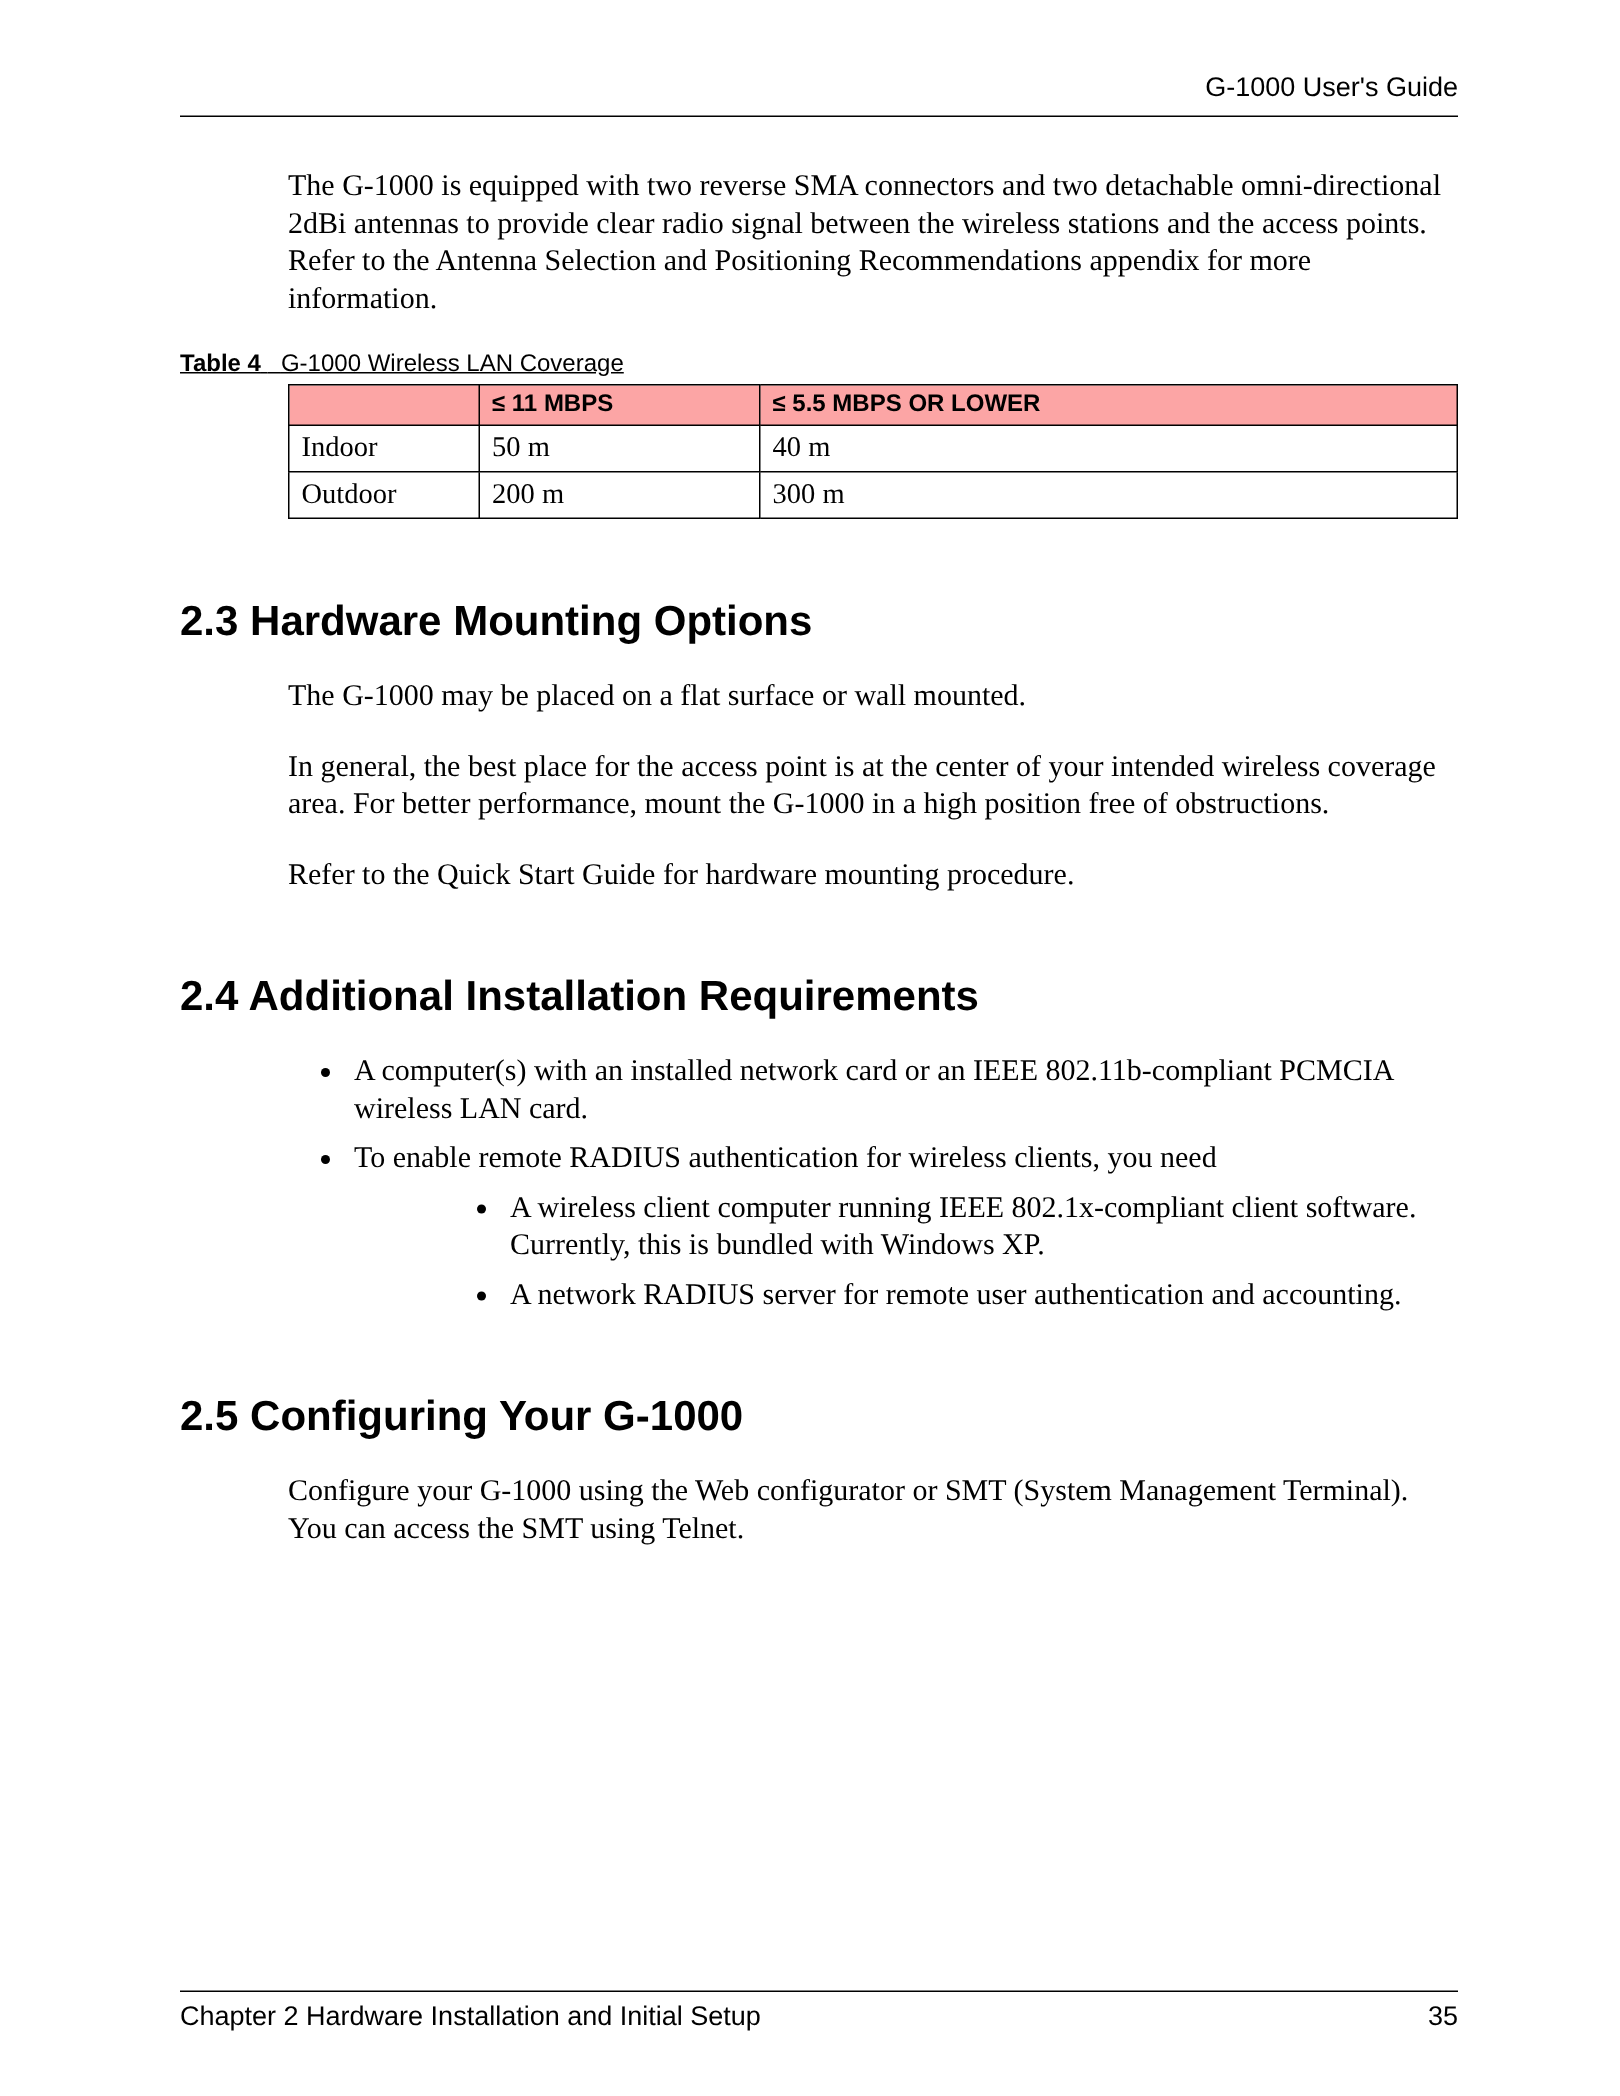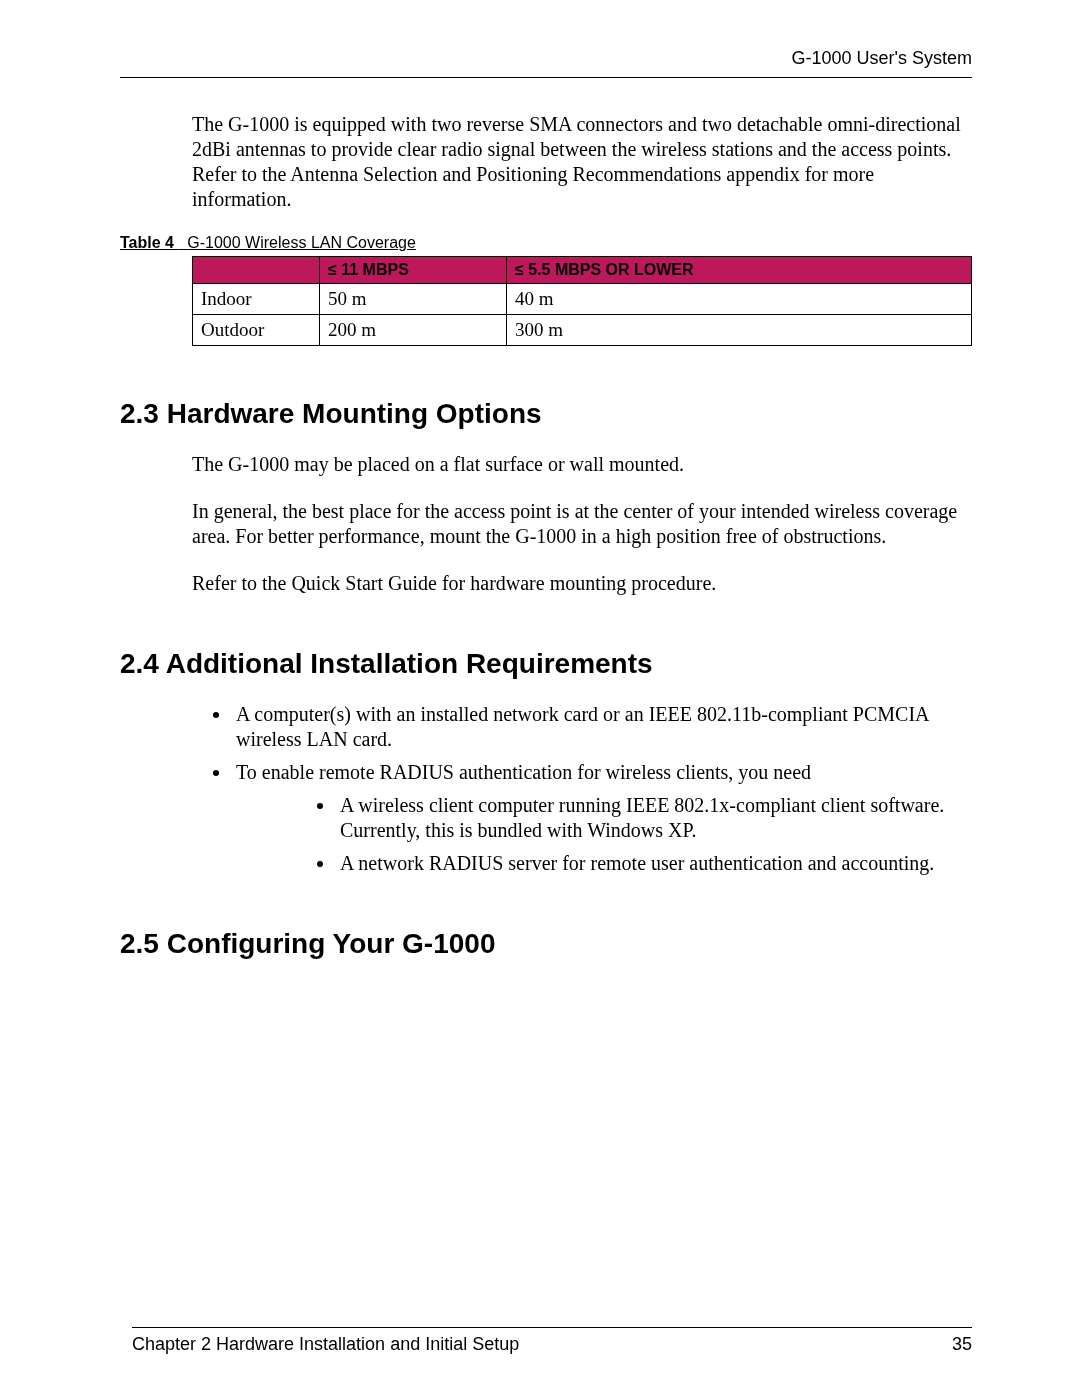--- a/index.html
+++ b/index.html
@@ -65,21 +65,21 @@
     width: calc(100% - 72px);
     font-size: 19px;
   }
   table.coverage th, table.coverage td {
     border: 1px solid #000;
     padding: 4px 8px;
     text-align: left;
     vertical-align: middle;
   }
   table.coverage th {
-    background: #be185d;
+    background: #fca5a5;
     font-family: Arial, Helvetica, sans-serif;
     font-weight: bold;
     font-size: 16px;
     text-transform: uppercase;
   }
   table.coverage td:first-child { width: 110px; }
   table.coverage td:nth-child(2), table.coverage th:nth-child(2) { width: 170px; }
 
   ul.outer {
     margin: 0 0 0 92px;
@@ -97,42 +97,42 @@
     padding: 0;
   }
   ul.inner > li {
     list-style: disc;
     margin: 0 0 8px 20px;
     padding-left: 4px;
   }
 
   .footer {
     position: absolute;
-    left: 132px;
+    left: 120px;
     right: 108px;
     bottom: 42px;
   }
   .footer hr {
     border: none;
     border-top: 1.5px solid #000;
     margin: 0 0 6px 0;
   }
   .footer-row {
     font-family: Arial, Helvetica, sans-serif;
     font-size: 18px;
     display: flex;
     justify-content: space-between;
   }
 </style>
 </head>
 <body>
 
 <div class="page">
 
-  <div class="running-head">G-1000 User's System</div>
+  <div class="running-head">G-1000 User's Guide</div>
   <hr class="top-rule">
 
   <div class="body-block">
     <p>The G-1000 is equipped with two reverse SMA connectors and two detachable omni-directional 2dBi antennas to provide clear radio signal between the wireless stations and the access points. Refer to the Antenna Selection and Positioning Recommendations appendix for more information.</p>
   </div>
 
   <div class="table-caption">
     <span class="lbl">Table 4</span>
     <span>&nbsp;&nbsp;</span><span>G-1000 Wireless LAN Coverage</span>
   </div>
@@ -173,20 +173,23 @@
     <li>
       <span>To enable remote RADIUS authentication for wireless clients, you need</span>
       <ul class="inner">
         <li><span>A wireless client computer running IEEE 802.1x-compliant client software. Currently, this is bundled with Windows XP.</span></li>
         <li><span>A network RADIUS server for remote user authentication and accounting.</span></li>
       </ul>
     </li>
   </ul>
 
   <div class="h-main">2.5  Configuring Your G-1000</div>
+  <div class="body-block">
+    <p>Configure your G-1000 using the Web configurator or SMT (System Management Terminal). You can access the SMT using Telnet.</p>
+  </div>
 
   <div class="footer">
     <hr>
     <div class="footer-row">
       <span>Chapter 2 Hardware Installation and Initial Setup</span>
       <span>35</span>
     </div>
   </div>
 
 </div>

